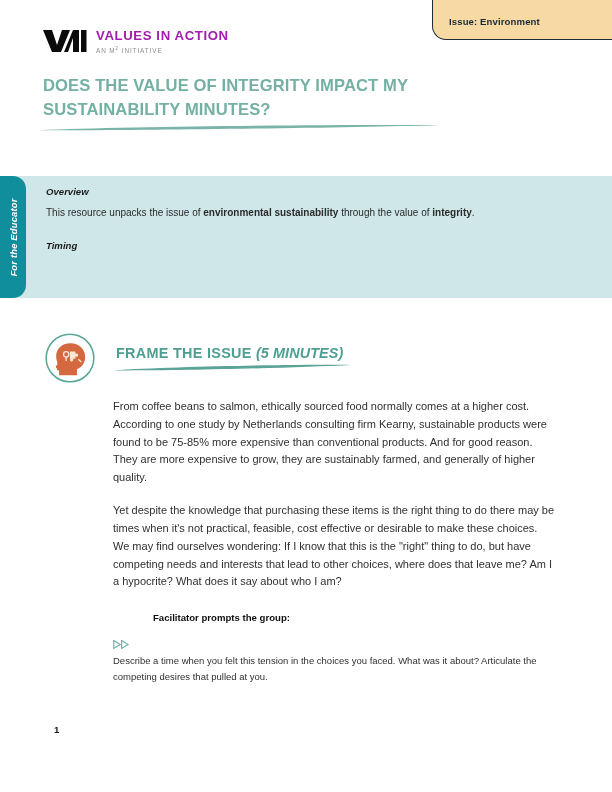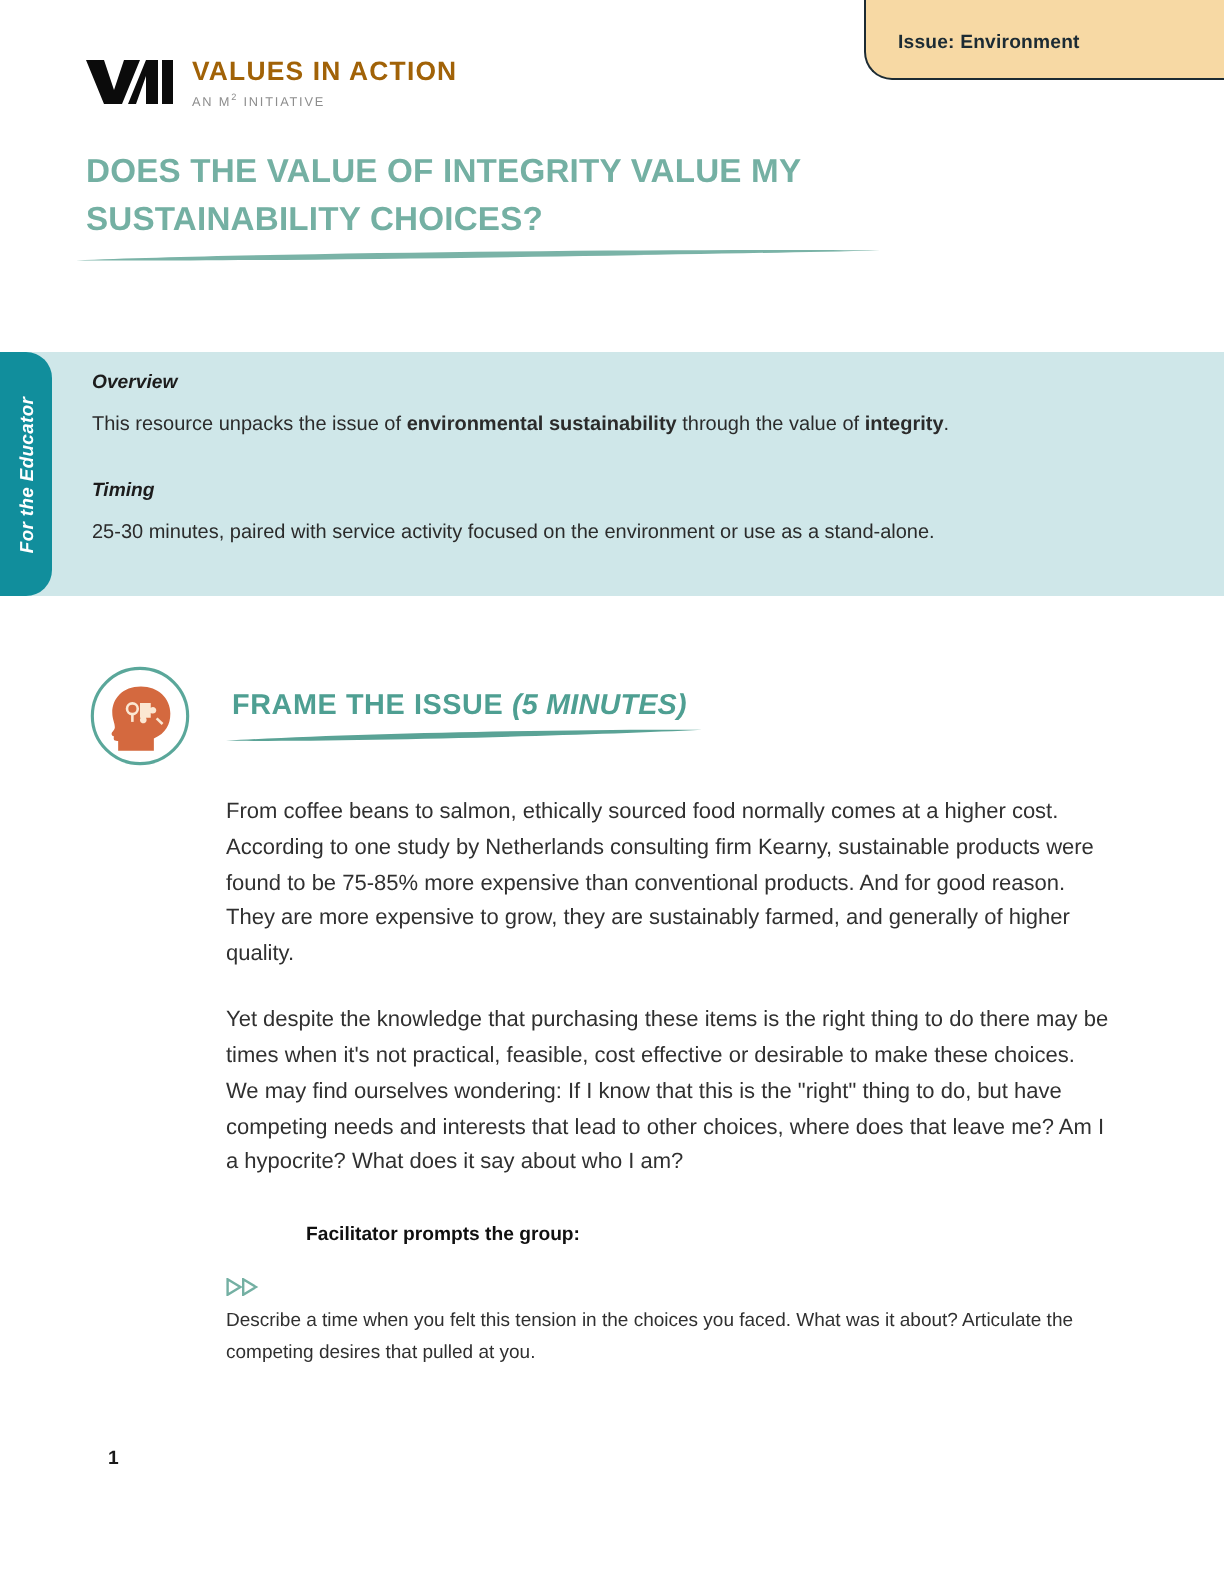--- a/index.html
+++ b/index.html
@@ -52,21 +52,21 @@
     width: 46px;
     height: 26px;
     margin-right: 8px;
     flex: none;
   }
   .logo-text-block { padding-top: 1px; }
   .logo-title {
     font-size: 13.2px;
     font-weight: bold;
     letter-spacing: 0.6px;
-    color: #a16207;
+    color: #a21caf;
     line-height: 1.1;
     white-space: nowrap;
   }
   .logo-sub {
     font-size: 6.4px;
     letter-spacing: 0.9px;
     color: #8d8d8d;
     margin-top: 2.5px;
     white-space: nowrap;
   }
@@ -248,35 +248,34 @@
     <path d="M2 4 L20 4 L30 34 L40 4 L56 4 L38 48 L20 48 Z" fill="#0b0b0b"></path>
     <path d="M44 48 L62 4 L74 4 L74 48 L62 48 L62 20 L52 48 Z" fill="#0b0b0b"></path>
     <rect x="78" y="4" width="11" height="44" fill="#0b0b0b"></rect>
   </svg>
   <div class="logo-text-block">
     <div class="logo-title">VALUES IN ACTION</div>
     <div class="logo-sub"><span>AN M</span><sup>2</sup><span> INITIATIVE</span></div>
   </div>
 </div>
 
-<div class="page-title">DOES THE VALUE OF INTEGRITY VALUE MY SUSTAINABILITY CHOICES?</div>
+<div class="page-title">DOES THE VALUE OF INTEGRITY IMPACT MY SUSTAINABILITY MINUTES?</div>
 <svg class="title-swash" viewBox="0 0 402 7" preserveAspectRatio="none">
   <path d="M0 6.2 C 90 2.4, 300 0.4, 402 1.2 C 300 3.6, 90 6.9, 0 6.2 Z" fill="#7ab3a7"></path>
 </svg>
 
 <div class="educator-band"></div>
 <div class="educator-tab">
   <span class="educator-tab-label">For the Educator</span>
 </div>
 <div class="band-inner">
   <p class="band-heading">Overview</p>
   <p class="band-text"><span>This resource unpacks the issue of </span><b>environmental sustainability</b><span> through the value of </span><b>integrity</b><span>.</span></p>
   <div class="band-gap"></div>
   <p class="band-heading">Timing</p>
-  <p class="band-text">25-30 minutes, paired with service activity focused on the environment or use as a stand-alone.</p>
 </div>
 
 <div class="section">
   <svg class="section-icon" viewBox="0 0 60 60">
     <circle cx="30" cy="30" r="27.5" fill="#ffffff" stroke="#5aa79a" stroke-width="1.8"></circle>
     <path d="M30.5 13 C 20 13, 14 20, 14 28 C 14 32, 15.5 34, 15.5 36.5 C 15.5 38.3, 13.6 39, 13.6 40.4 C 13.6 41.5, 15 41.8, 15 41.8 C 15 41.8, 14.4 43.6, 15.6 44.2 C 16.3 44.6, 17.4 44.4, 17.4 44.4 L 17.4 50 L 38 50 L 38 43 C 45 40, 47.5 34.8, 47.5 28.6 C 47.5 19.8, 40.5 13, 30.5 13 Z" fill="#d4693f"></path>
     <path d="M30 22.5 L36.2 22.5 L36.2 25.2 C 37.6 24.2, 39.4 25.1, 39.4 26.7 C 39.4 28.3, 37.6 29.2, 36.2 28.2 L 36.2 31 L 33.4 31 C 34.4 32.4, 33.5 34.2, 31.9 34.2 C 30.3 34.2, 29.4 32.4, 30.4 31 L 30 31 Z" fill="#fbe7d2"></path>
     <circle cx="25.6" cy="25.8" r="3.1" fill="none" stroke="#fbe7d2" stroke-width="1.5"></circle>
     <path d="M25.6 28.9 L25.6 33.4" stroke="#fbe7d2" stroke-width="1.5"></path>
     <path d="M39.6 31.4 L43 34.6" stroke="#fbe7d2" stroke-width="1.5"></path>

